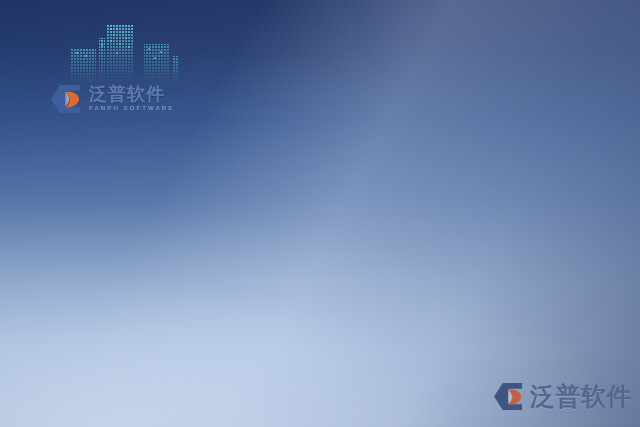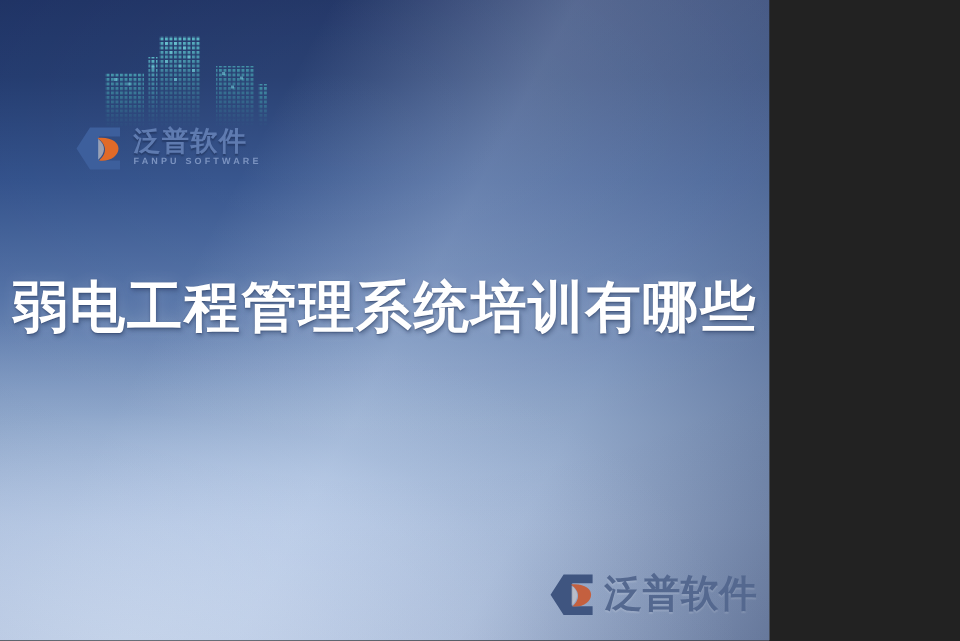--- a/index.html
+++ b/index.html
@@ -2,21 +2,21 @@
 <html><head>
 <meta charset="utf-8">
 <style>
   html, body {
     margin: 0;
     padding: 0;
     background: #222;
   }
   #banner {
     position: relative;
-    width: 513px;
+    width: 640px;
     height: 427px;
     overflow: hidden;
     font-family: "Liberation Sans", "DejaVu Sans", sans-serif;
     user-select: none;
   }
 
   
   .bg-base {
     position: absolute;
     inset: 0;
@@ -241,21 +241,20 @@
         <path d="M15 8 C24 7 29 11 29 15 C29 20 23 24 16 23 C21 19 22 13 15 8 Z" fill="#e06a28"></path>
         <path d="M16 22 C20 18 21 13 15.5 8.6 L15.5 22.4 Z" fill="#f0e6d8" opacity="0.55"></path>
       </svg>
       <div class="logo-words">
         <div class="logo-cn">泛普软件</div>
         <div class="logo-en">FANPU SOFTWARE</div>
       </div>
     </div>
   </div>
 
-  <div class="headline">弱电工程管理系统培训有哪些</div>
 
   <div class="watermark">
     <div class="wm-logo-row">
       <svg class="wm-mark" viewBox="0 0 34 30">
         <path d="M10 1 L30 1 L30 7 L16 7 L16 23 L30 23 L30 29 L10 29 L1 15 Z" fill="#3f5580"></path>
         <path d="M15 8 C24 7 29 11 29 15 C29 20 23 24 16 23 C21 19 22 13 15 8 Z" fill="#c4603f"></path>
         <path d="M16 22 C20 18 21 13 15.5 8.6 L15.5 22.4 Z" fill="#dcd2cc" opacity="0.5"></path>
       </svg>
       <div class="wm-cn">泛普软件</div>
     </div>

